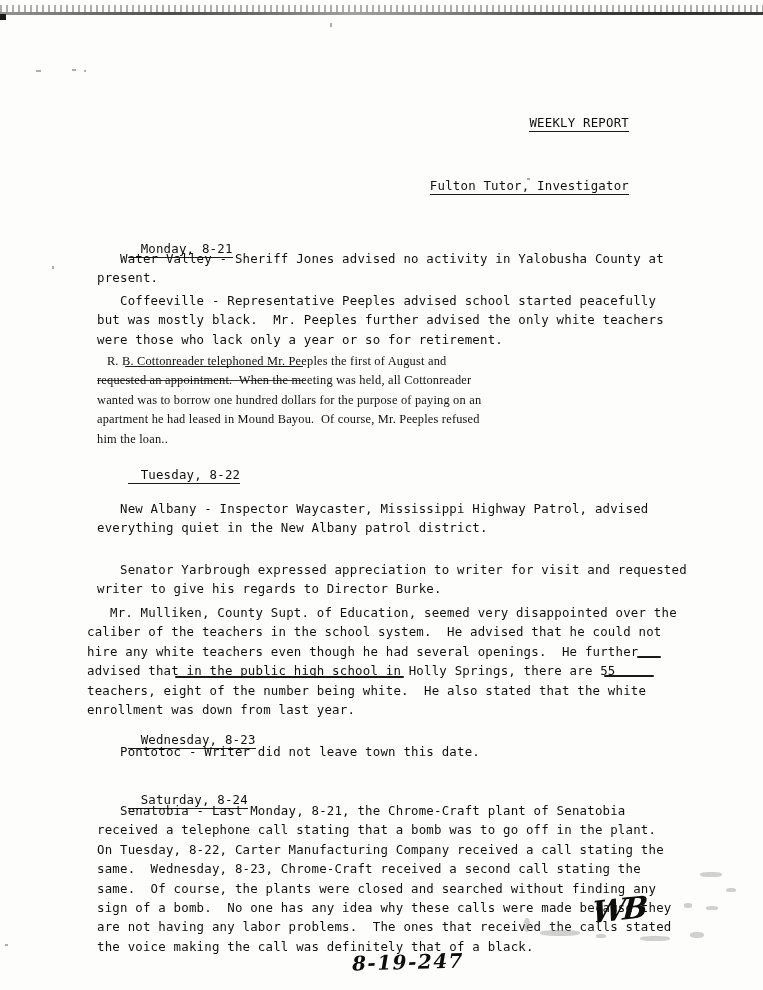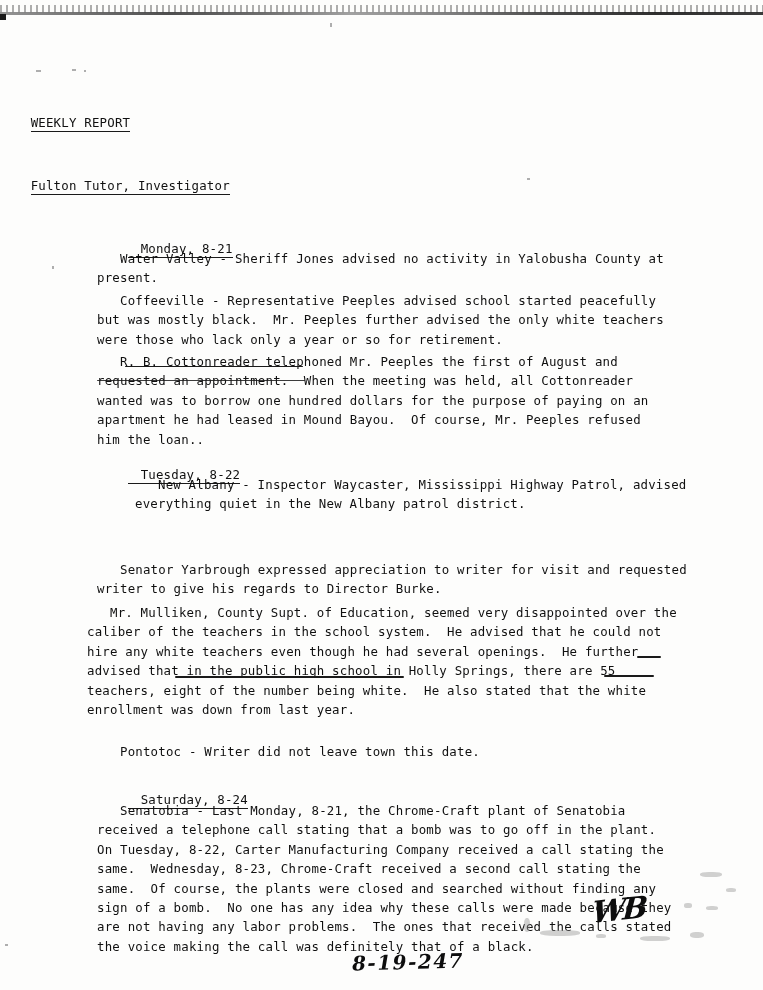--- a/index.html
+++ b/index.html
@@ -53,21 +53,21 @@
     position: absolute;
     white-space: pre;
     font-size: 12.4px;
     line-height: 19.4px;
     letter-spacing: .2px;
     font-family: "DejaVu Sans Mono", "Liberation Mono", monospace;
   }
   .centerline {
     position: absolute;
     width: 629px;
-    text-align: left;
+    text-align: right;
     white-space: pre;
     font-size: 12.4px;
     letter-spacing: .2px;
     font-family: "DejaVu Sans Mono", "Liberation Mono", monospace;
   }
   .centerline span.u {
     border-bottom: 1.3px solid #1a1a1a;
     padding-bottom: 1px;
   }
   .dayhead {
@@ -149,51 +149,54 @@
     <span class="u">Monday, 8-21</span>
   </div>
 
   <div class="typed" style="left:97px; top:249px;"><span>   Water Valley - Sheriff Jones advised no activity in Yalobusha County at</span>
 <span>present.</span></div>
 
   <div class="typed" style="left:97px; top:291px;"><span>   Coffeeville - Representative Peeples advised school started peacefully</span>
 <span>but was mostly black.  Mr. Peeples further advised the only white teachers</span>
 <span>were those who lack only a year or so for retirement.</span></div>
 
-  <div class="typed" style="left:97px; top:352px;"><span>   R. B. Cottonreader telephoned Mr. Peeples the first of August and</span>
+  <div class="typed" style="left:97px; top:352px;font-family:Liberation Serif, serif;"><span>   R. B. Cottonreader telephoned Mr. Peeples the first of August and</span>
 <span>requested an appointment.  When the meeting was held, all Cottonreader</span>
 <span>wanted was to borrow one hundred dollars for the purpose of paying on an</span>
 <span>apartment he had leased in Mound Bayou.  Of course, Mr. Peeples refused</span>
 <span>him the loan..</span></div>
 
   <div class="pen-line thin" style="left:125px; top:366px; width:178px;"></div>
   <div class="pen-line thin" style="left:97px; top:380px; width:208px; opacity:.85;"></div>
 
   <div class="dayhead" style="left:97px; top:452px;">
     <span class="u">Tuesday, 8-22</span>
   </div>
 
-  <div class="typed" style="left:97px; top:475px;margin-left:38px;"><span>   New Albany - Inspector Waycaster, Mississippi Highway Patrol, advised</span>
+  <div class="typed" style="left:97px; top:499px;"><span>   New Albany - Inspector Waycaster, Mississippi Highway Patrol, advised</span>
 <span>everything quiet in the New Albany patrol district.</span></div>
 
 
   <div class="typed" style="left:97px; top:560px;"><span>   Senator Yarbrough expressed appreciation to writer for visit and requested</span>
 <span>writer to give his regards to Director Burke.</span></div>
 
   <div class="typed" style="left:87px; top:603px;"><span>   Mr. Mulliken, County Supt. of Education, seemed very disappointed over the</span>
 <span>caliber of the teachers in the school system.  He advised that he could not</span>
 <span>hire any white teachers even though he had several openings.  He further</span>
 <span>advised that in the public high school in Holly Springs, there are 55</span>
 <span>teachers, eight of the number being white.  He also stated that the white</span>
 <span>enrollment was down from last year.</span></div>
 
   <div class="pen-line" style="left:637px; top:656px; width:24px;"></div>
   <div class="pen-line" style="left:175px; top:676px; width:229px;"></div>
   <div class="pen-line" style="left:604px; top:675px; width:50px;"></div>
 
+  <div class="dayhead" style="left:97px; top:717px;">
+    <span class="u">Wednesday, 8-23</span>
+  </div>
 
   <div class="typed" style="left:97px; top:742px;"><span>   Pontotoc - Writer did not leave town this date.</span></div>
 
   <div class="dayhead" style="left:97px; top:777px;">
     <span class="u">Saturday, 8-24</span>
   </div>
 
   <div class="typed" style="left:97px; top:801px;"><span>   Senatobia - Last Monday, 8-21, the Chrome-Craft plant of Senatobia</span>
 <span>received a telephone call stating that a bomb was to go off in the plant.</span>
 <span>On Tuesday, 8-22, Carter Manufacturing Company received a call stating the</span>

